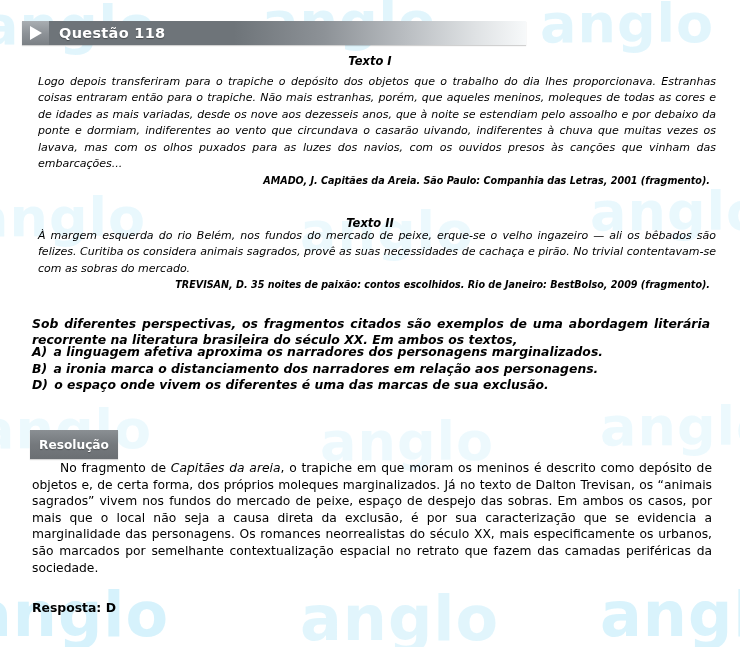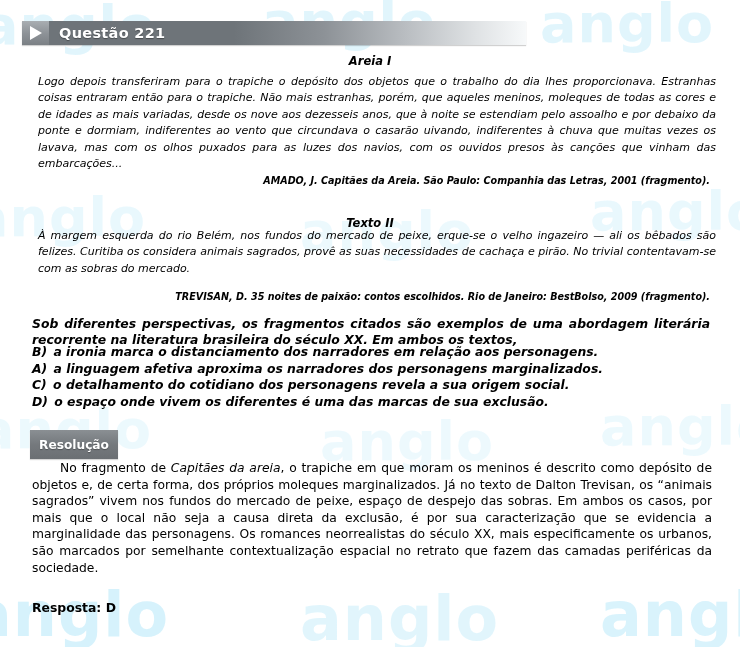--- a/index.html
+++ b/index.html
@@ -206,47 +206,43 @@
   <div class="wm wm-k">anglo</div>
   <div class="wm wm-l">anglo</div>
 </div>
 
 <div class="page">
 
   <div class="question-header">
     <span class="play-box">
       <span class="play-tri"></span>
     </span>
-    <span class="question-label">Questão 221</span>
-  </div>
-
-  <div class="texto-title" style="top:54px;">Areia I</div>
+    <span class="question-label">Questão 118</span>
+  </div>
+
+  <div class="texto-title" style="top:54px;">Texto I</div>
   <div class="passage" style="top:74px;">Logo depois transferiram para o trapiche o depósito dos objetos que o trabalho do dia lhes proporcionava. Estranhas coisas entraram então para o trapiche. Não mais estranhas, porém, que aqueles meninos, moleques de todas as cores e de idades as mais variadas, desde os nove aos dezesseis anos, que à noite se estendiam pelo assoalho e por debaixo da ponte e dormiam, indiferentes ao vento que circundava o casarão uivando, indiferentes à chuva que muitas vezes os lavava, mas com os olhos puxados para as luzes dos navios, com os ouvidos presos às canções que vinham das embarcações...</div>
   <div class="citation" style="top:175px;">AMADO, J. Capitães da Areia. São Paulo: Companhia das Letras, 2001 (fragmento).</div>
 
   <div class="texto-title" style="top:216px;">Texto II</div>
   <div class="passage" style="top:228px;">À margem esquerda do rio Belém, nos fundos do mercado de peixe, erque-se o velho ingazeiro — ali os bêbados são felizes. Curitiba os considera animais sagrados, provê as suas necessidades de cachaça e pirão. No trivial contentavam-se com as sobras do mercado.</div>
-  <div class="citation" style="top:291px;text-align:right;">TREVISAN, D. 35 noites de paixão: contos escolhidos. Rio de Janeiro: BestBolso, 2009 (fragmento).</div>
+  <div class="citation" style="top:279px;text-align:right;">TREVISAN, D. 35 noites de paixão: contos escolhidos. Rio de Janeiro: BestBolso, 2009 (fragmento).</div>
 
   <div class="stem" style="top:316px;">Sob diferentes perspectivas, os fragmentos citados são exemplos de uma abordagem literária recorrente na literatura brasileira do século XX. Em ambos os textos,</div>
 
   <div class="alternatives" style="top:344px;">
+    <div class="alt-row">
+      <span class="alt-letter">A)</span>
+      <span>a linguagem afetiva aproxima os narradores dos personagens marginalizados.</span>
+    </div>
     <div class="alt-row">
       <span class="alt-letter">B)</span>
       <span>a ironia marca o distanciamento dos narradores em relação aos personagens.</span>
     </div>
     <div class="alt-row">
-      <span class="alt-letter">A)</span>
-      <span>a linguagem afetiva aproxima os narradores dos personagens marginalizados.</span>
-    </div>
-    <div class="alt-row">
-      <span class="alt-letter">C)</span>
-      <span>o detalhamento do cotidiano dos personagens revela a sua origem social.</span>
-    </div>
-    <div class="alt-row">
       <span class="alt-letter">D)</span>
       <span>o espaço onde vivem os diferentes é uma das marcas de sua exclusão.</span>
     </div>
   </div>
 
   <div class="resolucao-bar">
     <span class="resolucao-label">Resolução</span>
   </div>
 
   <div class="resolution-body">

